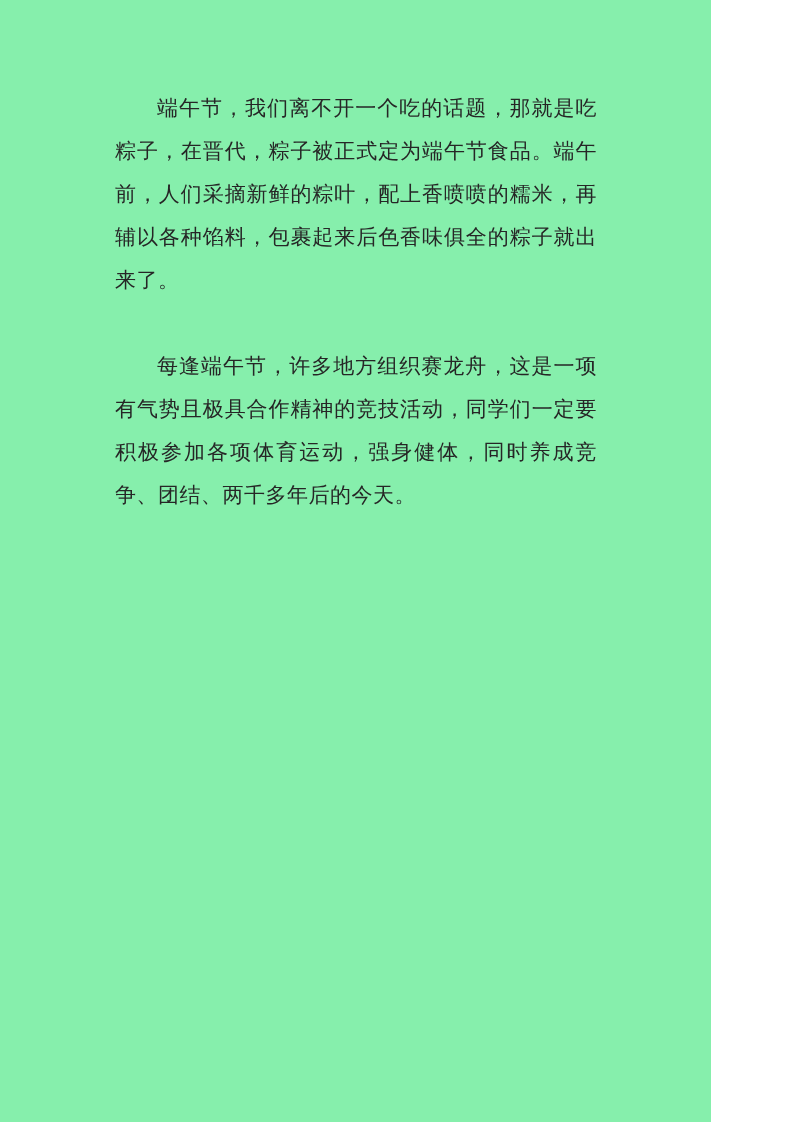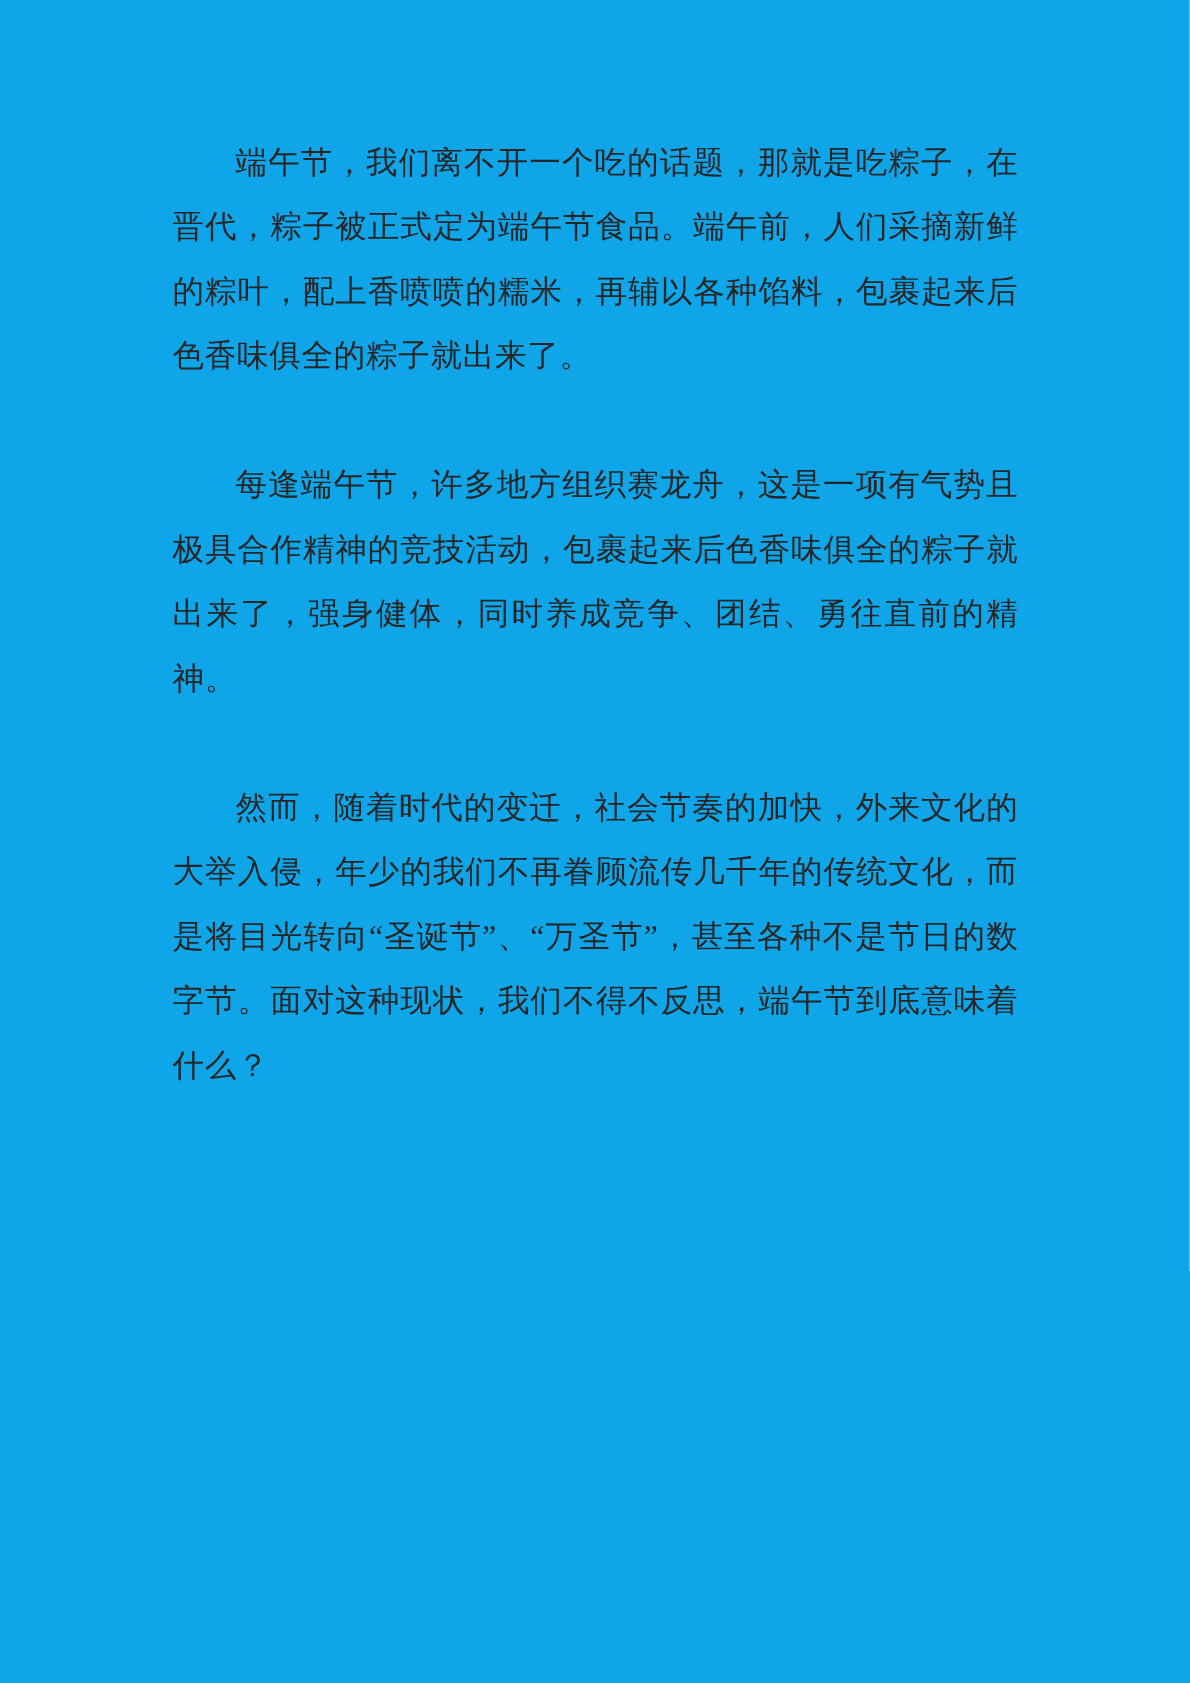--- a/index.html
+++ b/index.html
@@ -7,23 +7,23 @@
     padding: 0;
     background: #ffffff;
   }
   body {
     width: 793px;
     height: 1122px;
     overflow: hidden;
   }
   .page {
     box-sizing: border-box;
-    width: 793px;
+    width: 711px;
     height: 1122px;
-    background: #0ea5e9;
+    background: #86efac;
     padding: 87px 114px 0 115px;
   }
   .para {
     font-family: "Liberation Serif", "DejaVu Serif", serif;
     font-size: 21px;
     line-height: 43px;
     color: #262626;
     text-align: justify;
     text-justify: inter-ideograph;
     text-indent: 2em;
@@ -32,15 +32,14 @@
   }
   .para:last-child {
     margin-bottom: 0;
   }
 </style>
 </head>
 <body>
 
 <div class="page">
   <p class="para">端午节，我们离不开一个吃的话题，那就是吃粽子，在晋代，粽子被正式定为端午节食品。端午前，人们采摘新鲜的粽叶，配上香喷喷的糯米，再辅以各种馅料，包裹起来后色香味俱全的粽子就出来了。</p>
-  <p class="para">每逢端午节，许多地方组织赛龙舟，这是一项有气势且极具合作精神的竞技活动，包裹起来后色香味俱全的粽子就出来了，强身健体，同时养成竞争、团结、勇往直前的精神。</p>
-  <p class="para">然而，随着时代的变迁，社会节奏的加快，外来文化的大举入侵，年少的我们不再眷顾流传几千年的传统文化，而是将目光转向“圣诞节”、“万圣节”，甚至各种不是节日的数字节。面对这种现状，我们不得不反思，端午节到底意味着什么？</p>
+  <p class="para">每逢端午节，许多地方组织赛龙舟，这是一项有气势且极具合作精神的竞技活动，同学们一定要积极参加各项体育运动，强身健体，同时养成竞争、团结、两千多年后的今天。</p>
 </div>
 
 </body></html>

